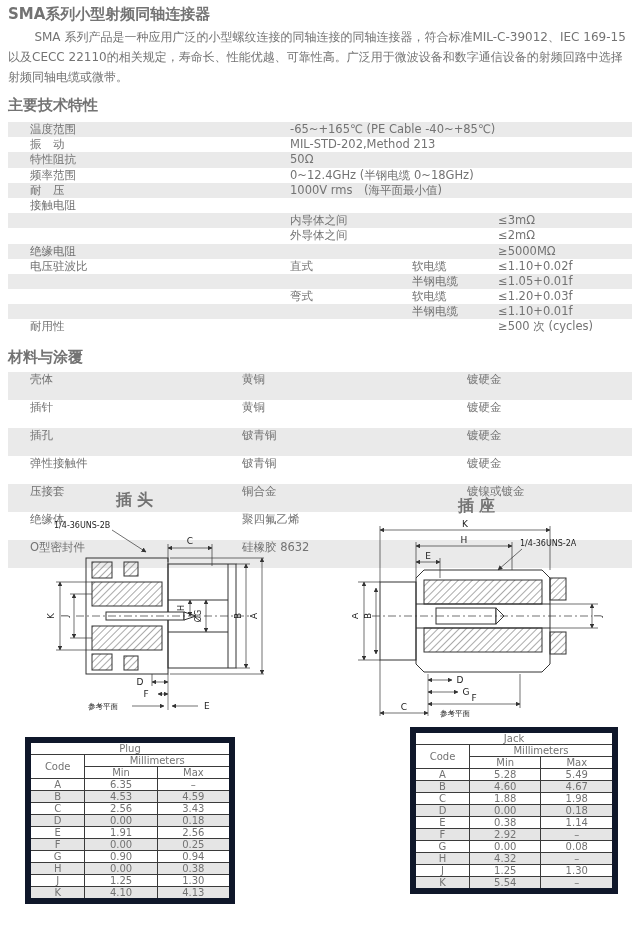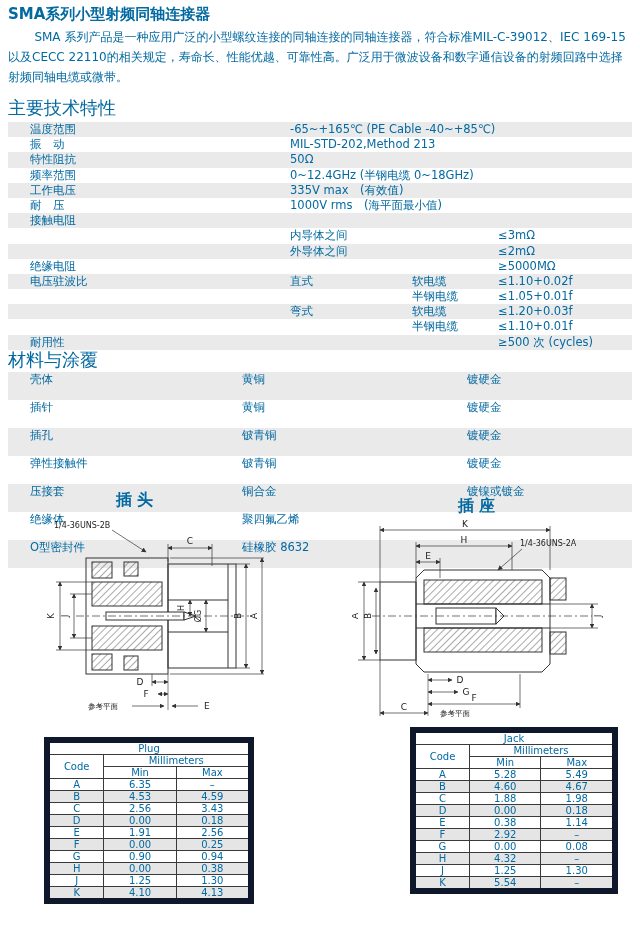--- a/index.html
+++ b/index.html
@@ -1,21 +1,21 @@
 <!DOCTYPE html>
 <html><head>
 <meta charset="utf-8">
 <style>
   html,body{margin:0;padding:0;background:#fff;}
   #page{position:relative;width:640px;height:946px;background:#fff;overflow:hidden;
-        font-family:"DejaVu Sans","Liberation Sans",sans-serif;color:#0369a1;}
+        font-family:"DejaVu Sans","Liberation Sans",sans-serif;color:#737373;}
   .abs{position:absolute;}
   #doc-title{left:8px;top:5px;font-size:15px;font-weight:bold;}
   #intro{left:8px;top:27px;width:624px;font-size:12px;line-height:20px;text-indent:2.2em;}
-  .section-heading{font-size:18px;font-weight:normal;}
+  .section-heading{font-size:15px;font-weight:bold;}
   
   .striped .row{position:relative;}
   .striped .row:nth-child(odd){background:#eaeaea;}
   .striped span{position:absolute;white-space:nowrap;top:0;}
   #specs{left:8px;top:122px;width:624px;}
   #specs .row{height:15.2px;font-size:11.5px;line-height:15.2px;}
   .sc1{left:22px;}.sc2{left:282px;}.sc3{left:404px;text-align:center;}.sc4{left:490px;text-align:right;}
   #materials{left:8px;top:372px;width:624px;}
   #materials .row{height:28px;font-size:11.5px;line-height:15px;}
   .mc1{left:22px;}.mc2{left:234px;}.mc3{left:459px;}
@@ -56,26 +56,20 @@
     </div>
       <div class="row">
       <span class="sc1">特性阻抗</span>
       <span class="sc2">50Ω</span>
       <span class="sc3"></span>
       <span class="sc4"></span>
     </div>
       <div class="row">
       <span class="sc1">频率范围</span>
       <span class="sc2">0~12.4GHz (半钢电缆 0~18GHz)</span>
-      <span class="sc3"></span>
-      <span class="sc4"></span>
-    </div>
-      <div class="row">
-      <span class="sc1">工作电压</span>
-      <span class="sc2">335V max　(有效值)</span>
       <span class="sc3"></span>
       <span class="sc4"></span>
     </div>
       <div class="row">
       <span class="sc1">耐　压</span>
       <span class="sc2">1000V rms　(海平面最小值)</span>
       <span class="sc3"></span>
       <span class="sc4"></span>
     </div>
       <div class="row">
@@ -303,21 +297,21 @@
         <line x1="168" y1="158" x2="168" y2="192"></line>
         <text x="122" y="185" font-size="9" text-anchor="middle">F</text>
         <line x1="28" y1="144" x2="28" y2="200"></line>
         <line x1="28" y1="197" x2="76" y2="197" marker-start="url(#mb)" marker-end="url(#mb)"></line>
         <text x="52" y="194" font-size="9" text-anchor="middle">C</text>
         <text x="88" y="200" font-size="7.5">参考平面</text>
       </g>
     </g>
   </svg>
 
-  <table class="dim-table" style="left:25px;top:737px;width:210px;margin-left:19px;">
+  <table class="dim-table" style="left:25px;top:737px;width:210px;">
     <thead>
       <tr>
           <th colspan="3">Plug</th>
         </tr>
       <tr>
         <th rowspan="2" class="code-col">Code</th>
         <th colspan="2">Millimeters</th>
       </tr>
       <tr>
         <th class="mm-col">Min</th>

